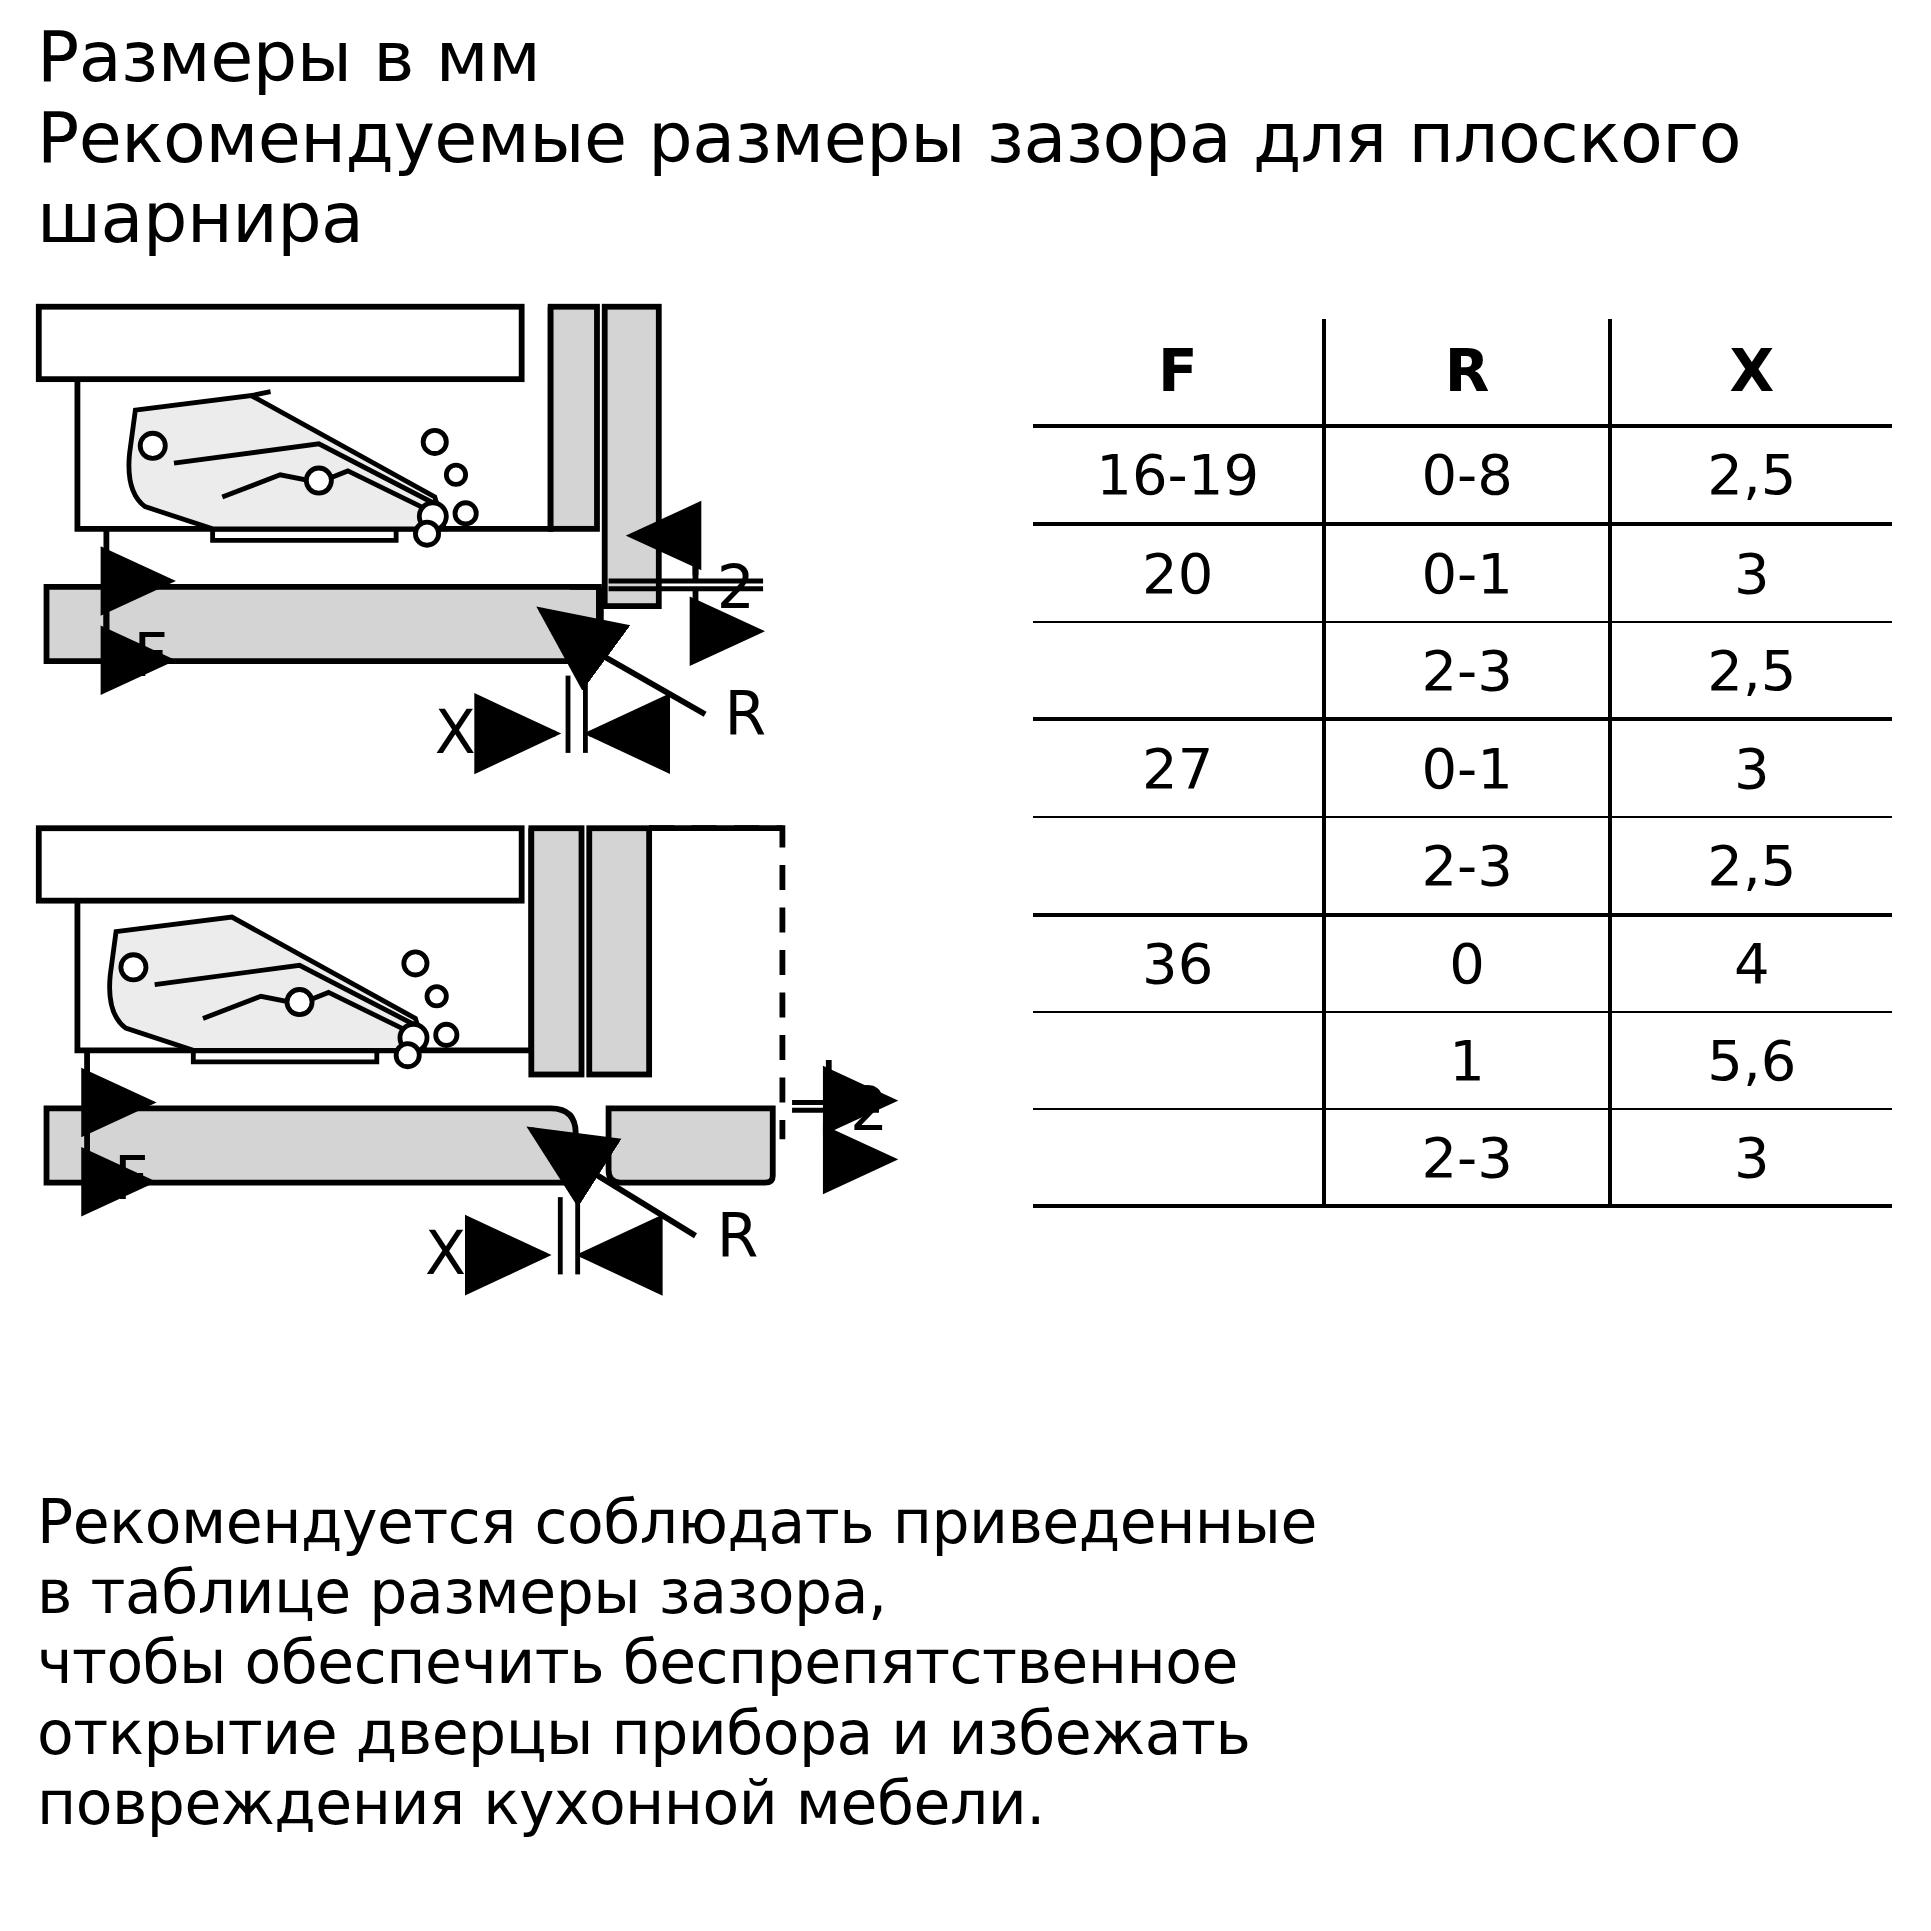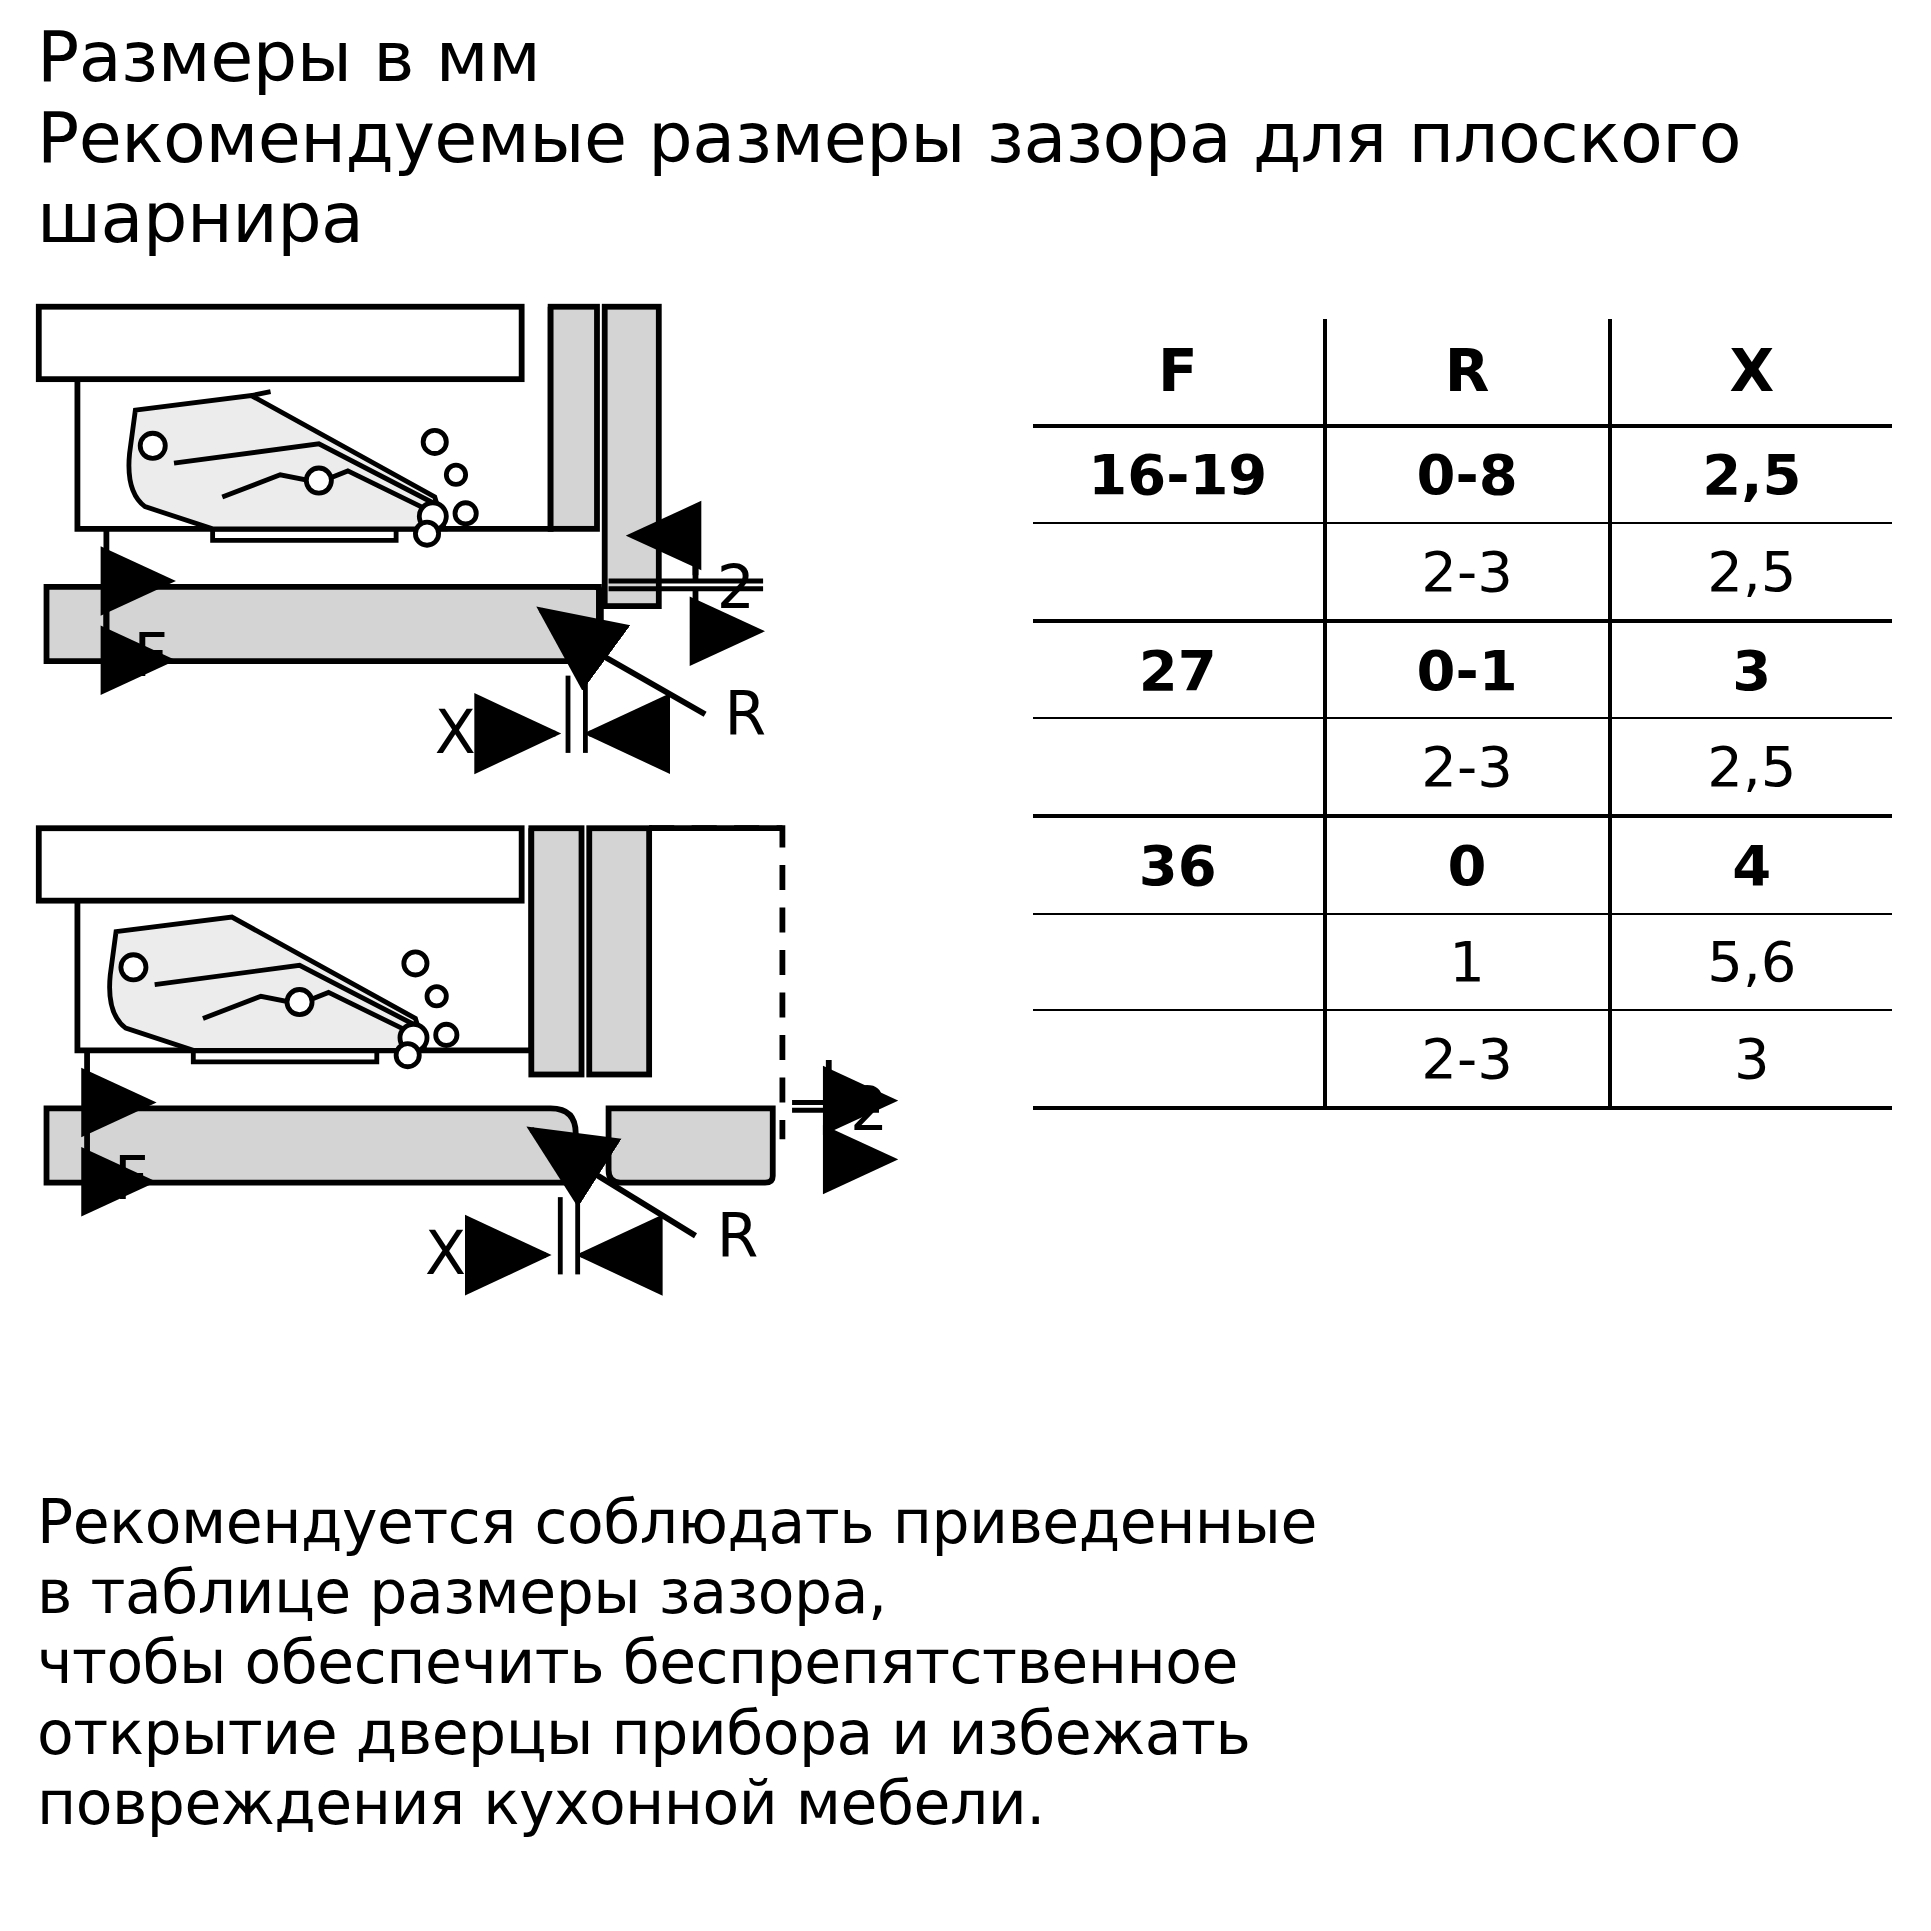--- a/index.html
+++ b/index.html
@@ -68,21 +68,21 @@
     font-size: 58px;
     height: 93px;
   }
   
   table.spec th.c1, table.spec td.c1 { border-right: 4.8px solid #000; width: 290px; }
   table.spec th.c2, table.spec td.c2 { border-right: 4.8px solid #000; width: 285px; }
   table.spec th.c3, table.spec td.c3 { width: 280px; }
   
   table.spec tr.header th { border-bottom: 4.8px solid #000; }
   
-  table.spec tr.grp td { border-top: 4.8px solid #000; font-weight: bold; }
+  table.spec tr.grp td { border-top: 4.8px solid #000; }
   
   table.spec tr.sub td { border-top: 2.9px solid #000; }
   table.spec tr.last td { border-bottom: 4.8px solid #000; }
 
   
   .footer-text {
     position: absolute;
     left: 37px;
     top: 1487px;
     width: 1921px;
@@ -227,20 +227,25 @@
           <th class="c2">R</th>
           <th class="c3">X</th>
         </tr>
       </thead>
       <tbody>
         <tr class="grp">
           <td class="c1">16-19</td>
           <td class="c2">0-8</td>
           <td class="c3">2,5</td>
         </tr>
+        <tr class="grp">
+          <td class="c1">20</td>
+          <td class="c2">0-1</td>
+          <td class="c3">3</td>
+        </tr>
         <tr class="sub">
           <td class="c1"></td>
           <td class="c2">2-3</td>
           <td class="c3">2,5</td>
         </tr>
         <tr class="grp">
           <td class="c1">27</td>
           <td class="c2">0-1</td>
           <td class="c3">3</td>
         </tr>

